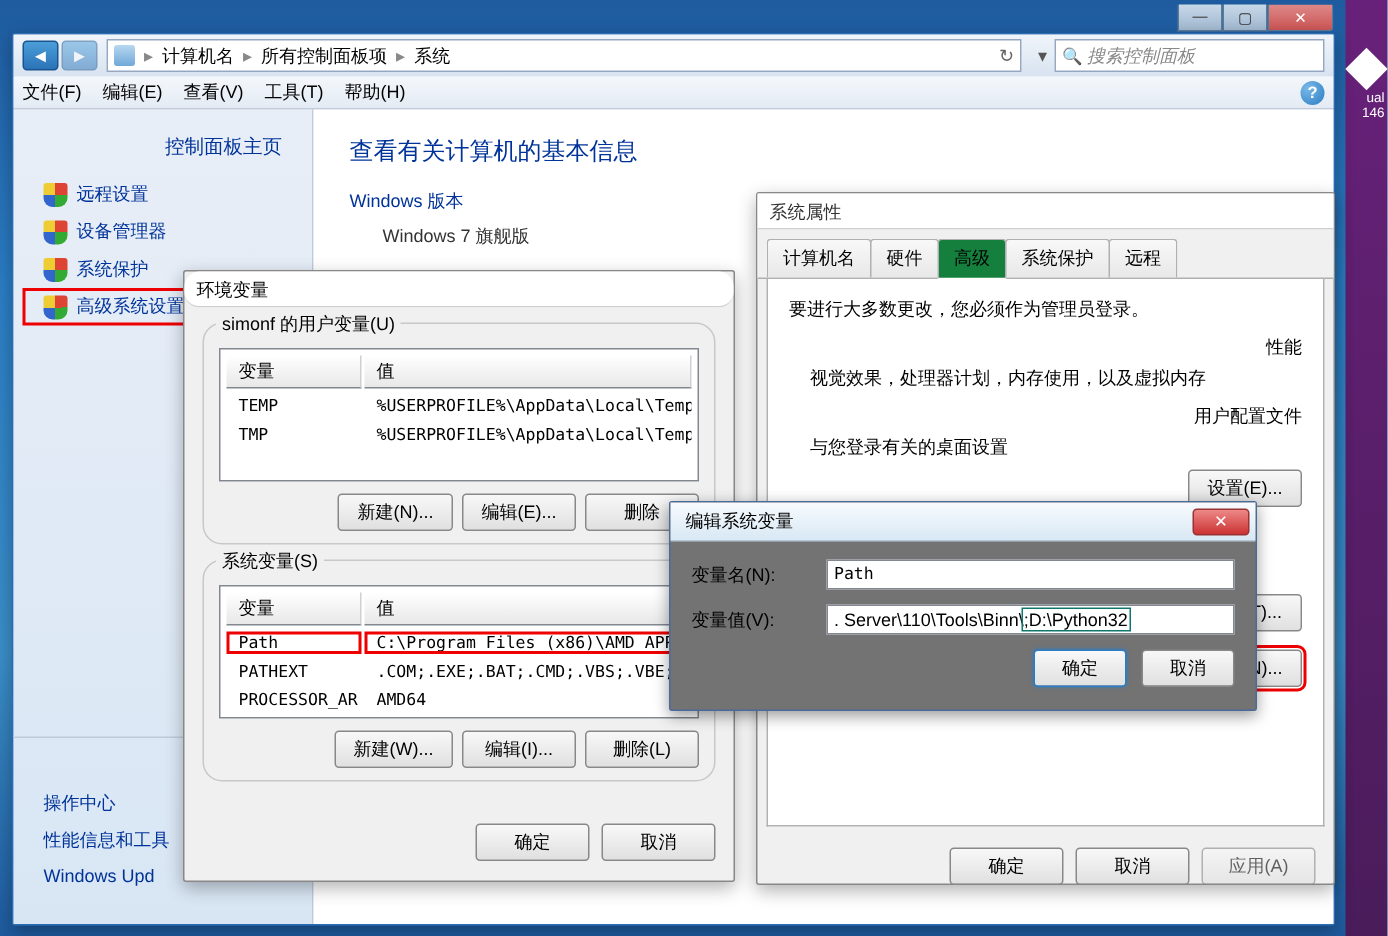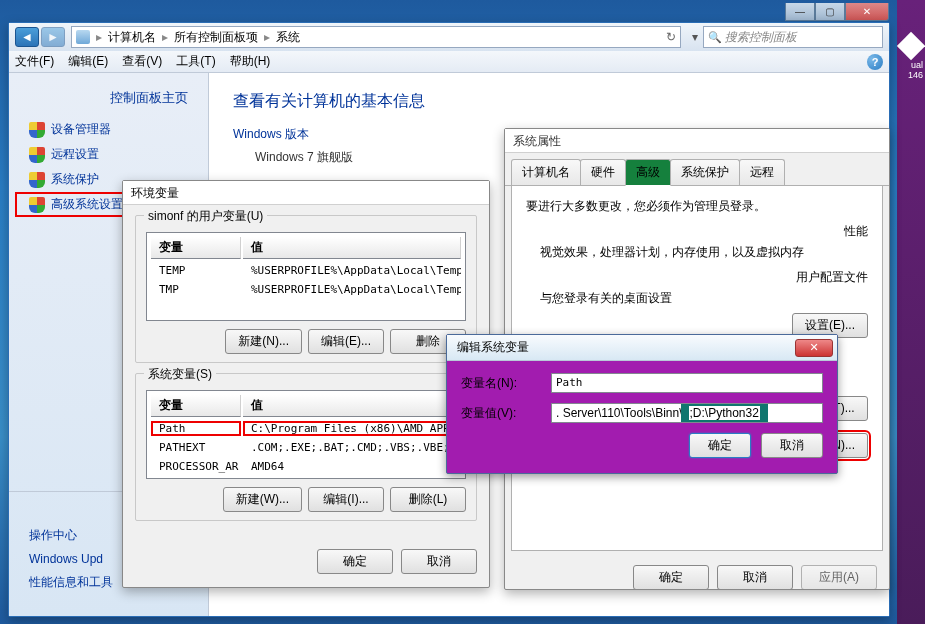--- a/index.html
+++ b/index.html
@@ -51,42 +51,42 @@
 .sp-text { }
 .sp-group-title { margin:8px 0 4px;text-align:right; }
 .sp-group-desc { padding-left:14px; margin-bottom:6px; }
 .sp-btn-row { display:flex; justify-content:flex-end; margin:6px 0 12px; }
 .sp-btn { padding:3px 12px; background:linear-gradient(#f8f8f8,#e0e0e0); border:1px solid #888; border-radius:3px; cursor:pointer; min-width:76px; text-align:center; }
 .sp-btn.highlight { outline:2px solid #e00; outline-offset:1px; }
 .dlg-btns { display:flex; justify-content:flex-end; gap:8px; padding:8px 12px; }
 
 
 .envvars { left:122px; top:180px; width:368px; height:408px; background:#f0f0f0; border:1px solid #888; }
-.envvars .dlg-title { height:24px; background:#fff; padding:4px 8px; border-bottom:1px solid #d0d0d0; }
+.envvars .dlg-title { height:24px; background:#fff; padding:4px 8px; border-bottom:1px solid #d0d0d0;border-radius:10px; }
 .envvars-body { padding:10px 12px; }
-.groupbox { border:1px solid #c8c8c8; border-radius:2px; padding:10px 10px 8px; margin-bottom:10px; position:relative; }
+.groupbox { border:1px solid #c8c8c8; border-radius:13px; padding:10px 10px 8px; margin-bottom:10px; position:relative; }
 .groupbox > legend, .groupbox-title { position:absolute; top:-8px; left:8px; background:#f0f0f0; padding:0 4px; }
 .var-table { width:100%; border:1px solid #828790; background:#fff; margin-top:6px; }
-.var-table th { text-align:left; padding:2px 8px; background:linear-gradient(#fff,#e8e8e8); border-right:1px solid #d0d0d0; border-bottom:1px solid #828790; font-weight:bold; }
+.var-table th { text-align:left; padding:2px 8px; background:linear-gradient(#fff,#e8e8e8); border-right:1px solid #d0d0d0; border-bottom:1px solid #828790; font-weight:normal; }
 .var-table td { padding:1px 8px; font-family: Consolas, monospace; font-size:11px; white-space:nowrap; overflow:hidden; }
 .var-table tr.highlight td { outline:2px solid #e00; outline-offset:-2px; }
 .var-table tbody { display:block; max-height:64px; overflow:hidden; }
 .var-table thead, .var-table tbody tr { display:table; width:100%; table-layout:fixed; }
 .var-table th:first-child, .var-table td:first-child { width:90px; }
 .gb-btns { display:flex; justify-content:flex-end; gap:6px; margin-top:8px; }
 
 
-.editvar { left:446px; top:334px; width:392px; height:140px; background:#a21caf; border:1px solid #4a6a9a; box-shadow:0 3px 10px rgba(0,0,0,0.4); }
+.editvar { left:446px; top:334px; width:392px; height:140px; background:#737373; border:1px solid #4a6a9a; box-shadow:0 3px 10px rgba(0,0,0,0.4); }
 .editvar .dlg-titlebar { height:26px; background:linear-gradient(#f8fbfe,#d8e8f4); display:flex; align-items:center; padding:0 4px 0 10px; border-bottom:1px solid #b8c8d8; }
 .close-btn { margin-left:auto; width:38px; height:18px; background:linear-gradient(#e88,#c33); border:1px solid #933; border-radius:3px; color:#fff; display:flex; align-items:center; justify-content:center; cursor:pointer; font-size:11px; }
 .editvar-body { padding:12px 14px; }
 .ev-row { display:flex; align-items:center; margin-bottom:10px; }
 .ev-label { width:90px; }
 .ev-input { flex:1; height:20px; border:1px solid #828790; background:#fff; padding:2px 4px; font-family:Consolas,monospace; font-size:11px; overflow:hidden; }
-.ev-input .hl { border:8px solid #0f766e; padding:0 1px; margin-left:-2px; }
+.ev-input .hl { border:1px solid #0f766e; padding:0 1px; margin-left:-2px; }
 .ev-btns { display:flex; justify-content:flex-end; gap:10px; }
 .ev-btn { padding:3px 18px; background:linear-gradient(#f8f8f8,#e0e0e0); border:1px solid #888; border-radius:3px; cursor:pointer; }
 .ev-btn.default { border:1px solid #2a7dc4; box-shadow:0 0 2px #2a7dc4; }
 
 
 .vs-strip { position:absolute; right:0; top:0; width:28px; height:624px; background:linear-gradient(#68217a,#4a1c5a); }
 .vs-logo { position:absolute; right:4px; top:36px; width:20px; height:20px; background:#fff; transform:rotate(45deg); }
 .vs-text { position:absolute; right:2px; top:60px; color:#fff; font-size:9px; text-align:right; }
 </style>
 </head>
@@ -130,45 +130,45 @@
     <span class="menu-item">工具(T)</span>
     <span class="menu-item">帮助(H)</span>
     <span class="help-icon">?</span>
   </div>
 
   <div class="content-area">
     <div class="sidebar">
       <div class="sidebar-title">控制面板主页</div>
       <div class="sidebar-link">
           <span class="shield-icon shield-multi"></span>
+          <span>远程设置</span>
+        </div>
+      <div class="sidebar-link">
+          <span class="shield-icon shield-multi"></span>
           <span>设备管理器</span>
-        </div>
-      <div class="sidebar-link">
-          <span class="shield-icon shield-multi"></span>
-          <span>远程设置</span>
         </div>
       <div class="sidebar-link">
           <span class="shield-icon shield-multi"></span>
           <span>系统保护</span>
         </div>
       <div class="sidebar-link highlight">
           <span class="shield-icon shield-multi"></span>
           <span>高级系统设置</span>
         </div>
       <div style="height:260px"></div>
       <div class="sidebar-sep"></div>
       <div class="sidebar-sub">另请参阅</div>
       <div class="sidebar-link">
           <span>操作中心</span>
         </div>
       <div class="sidebar-link">
+          <span>性能信息和工具</span>
+        </div>
+      <div class="sidebar-link">
           <span>Windows Upd</span>
-        </div>
-      <div class="sidebar-link">
-          <span>性能信息和工具</span>
         </div>
     </div>
 
     <div class="main-panel">
       <div class="main-title">查看有关计算机的基本信息</div>
       <div class="section-label">Windows 版本</div>
       <div class="indent">Windows 7 旗舰版</div>
       <div style="height:400px"></div>
       <div class="field-row">
         <span class="field-label">工作组:</span>

